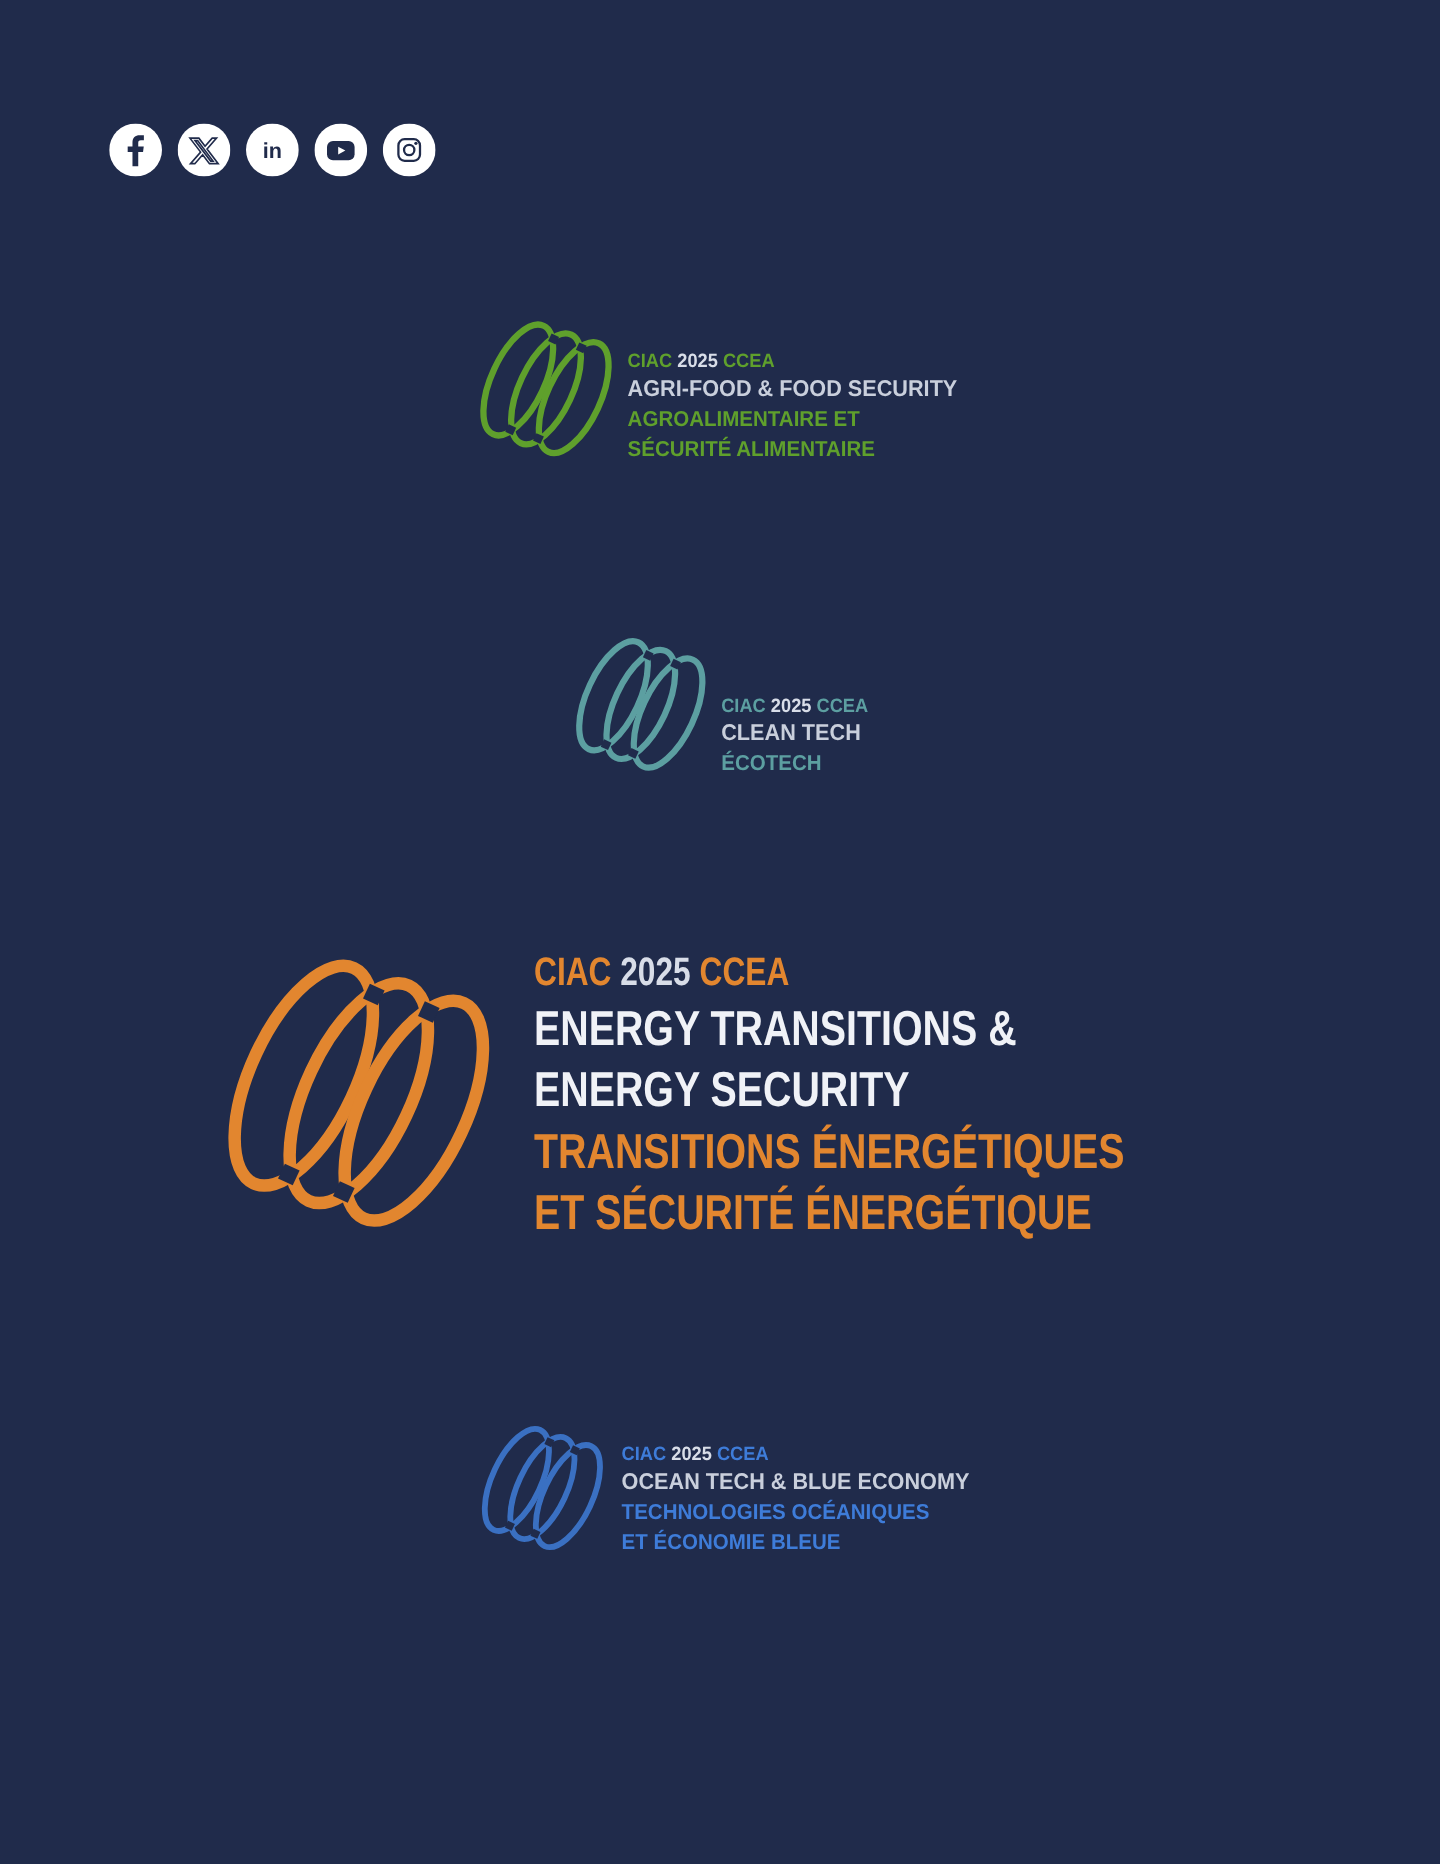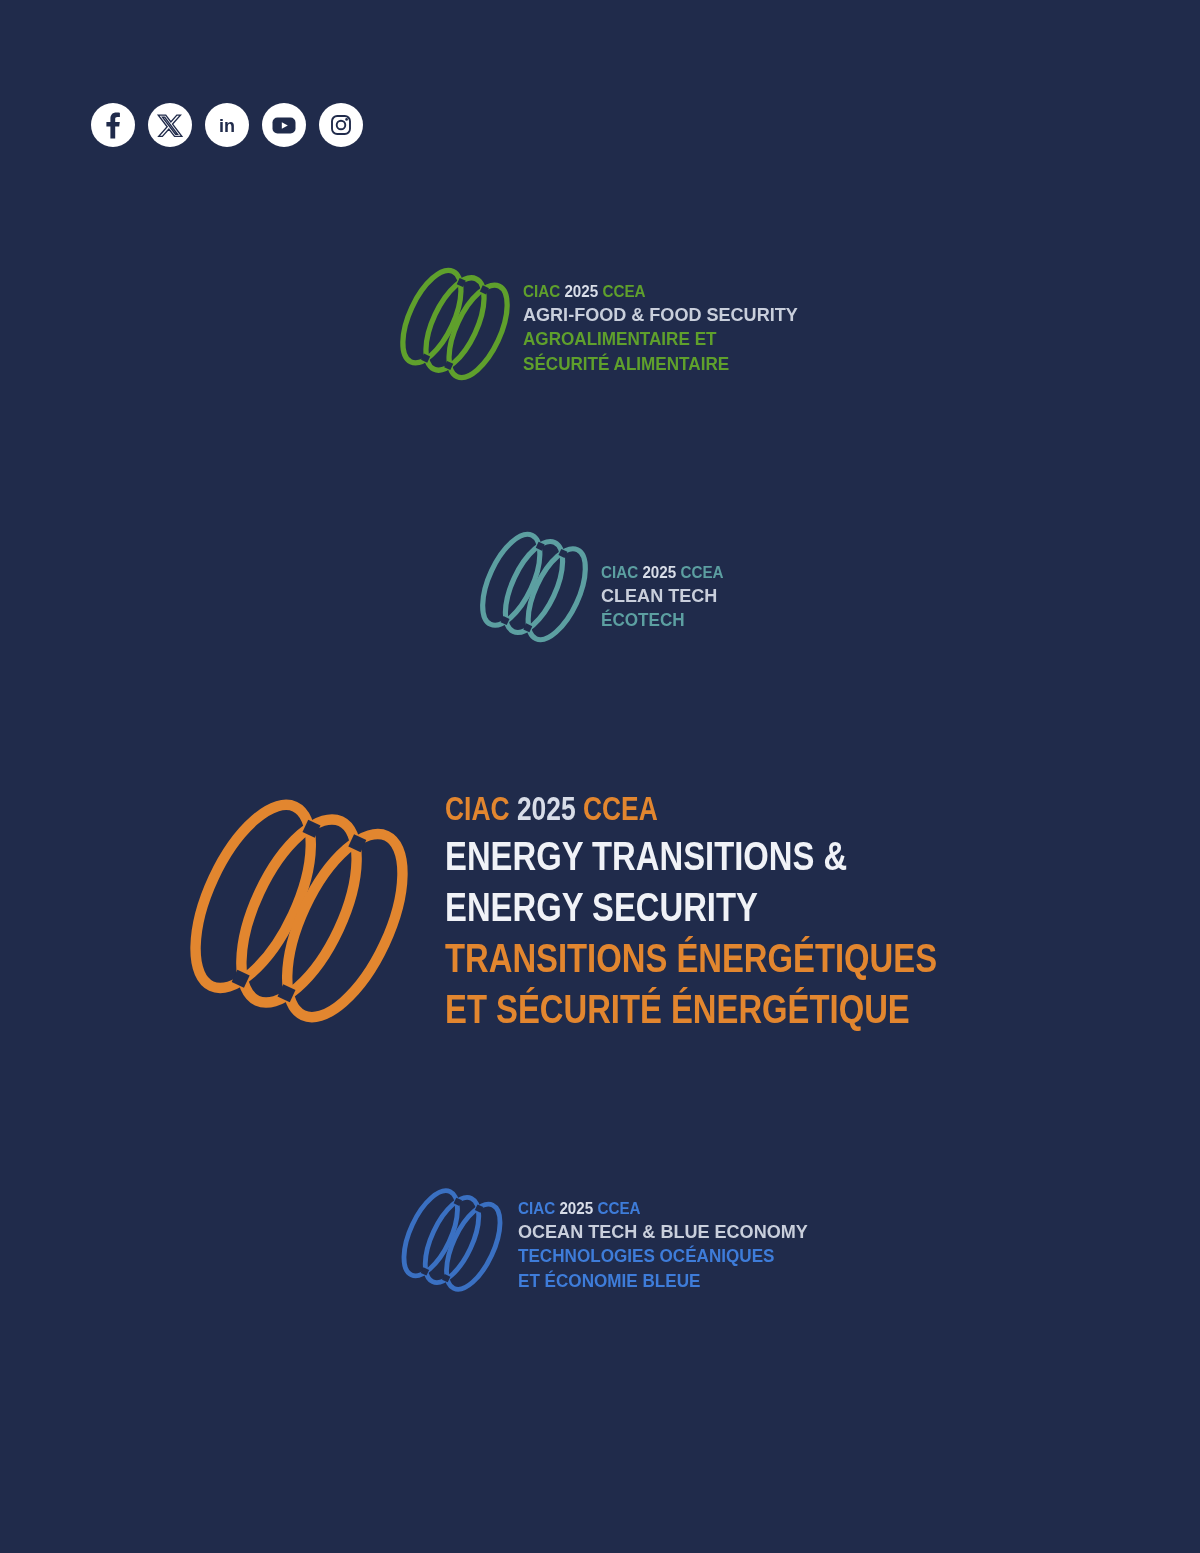--- a/index.html
+++ b/index.html
@@ -6,21 +6,21 @@
   body{
     width:1200px;height:1553px;
     background:#202B4B;
     font-family:"Liberation Sans","DejaVu Sans",sans-serif;
     position:relative;overflow:hidden;
   }
   
   .social{position:absolute;left:91px;top:103px;display:flex;gap:13px;}
   .social svg{width:44px;height:44px;display:block;cursor:pointer;}
   
-  .lockup{position:absolute;display:flex;align-items:center;}
+  .lockup{position:absolute;display:flex;align-items:flex-end;}
   .knot{flex:none;display:block;}
   .text{display:flex;flex-direction:column;}
   .title{font-weight:700;white-space:nowrap;}
   .title .accent{color:var(--accent);}
   .title .year{color:#D8DDE8;}
   .en{color:#C9CFDC;font-weight:700;white-space:nowrap;}
   .fr{color:var(--accent);font-weight:700;white-space:nowrap;}
   
   .lockup-small .text{transform:scaleX(.95);transform-origin:0 0;}
   .lockup-small .title{font-size:16px;line-height:21px;}

